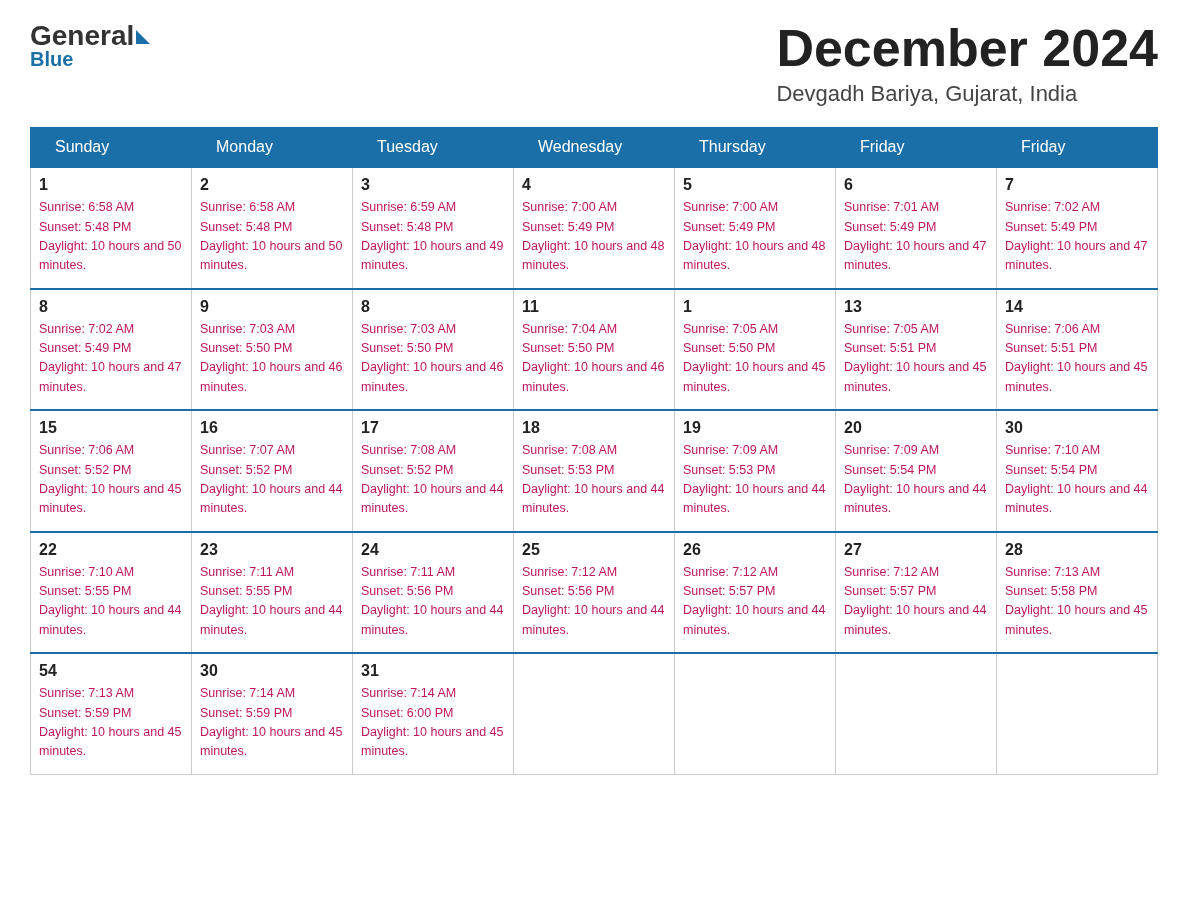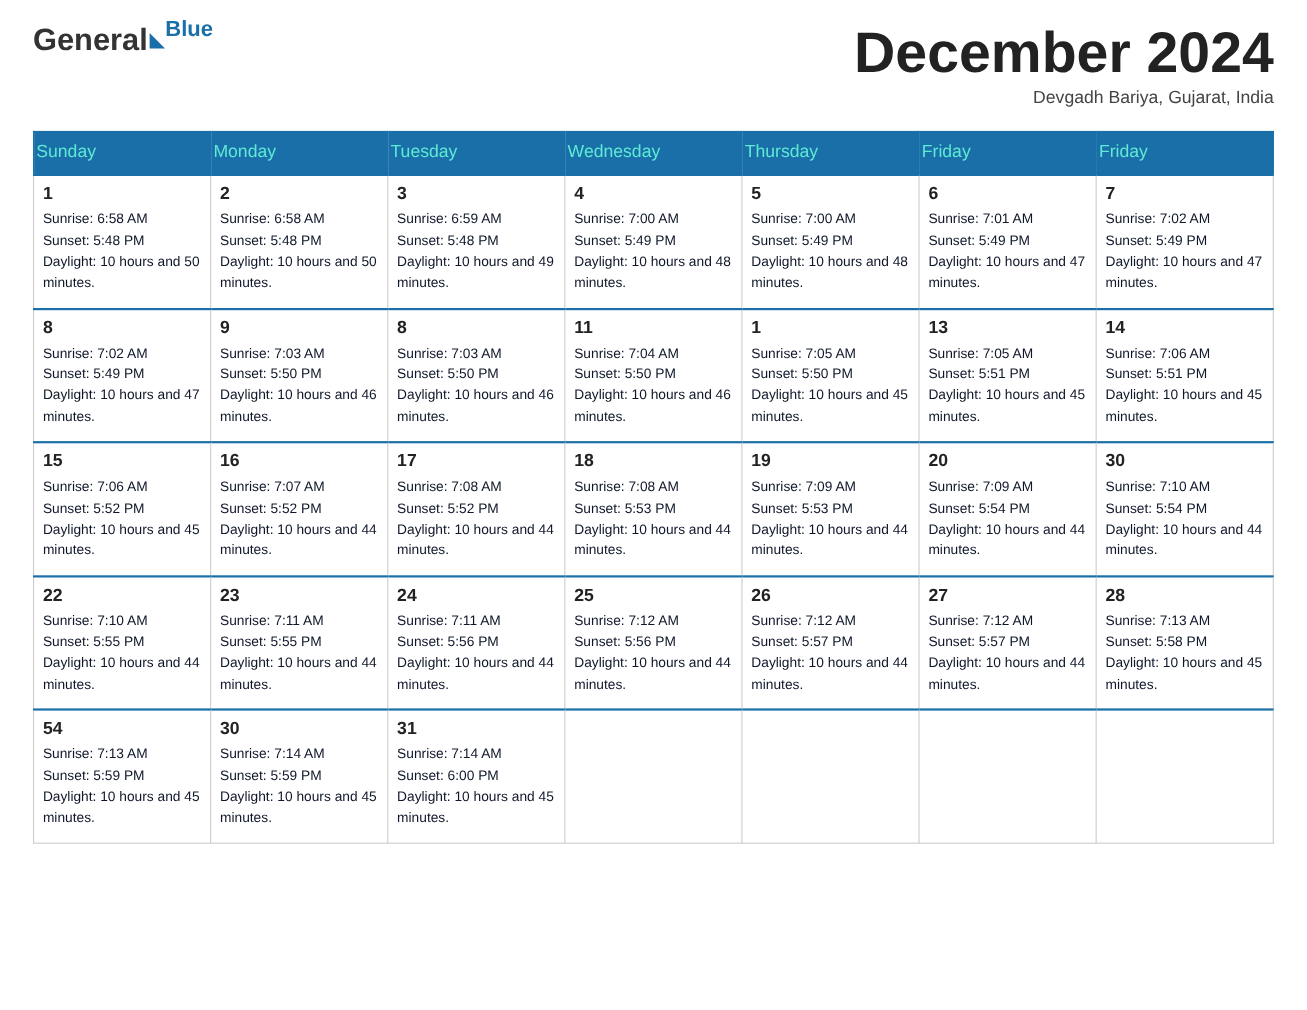--- a/index.html
+++ b/index.html
@@ -11,21 +11,21 @@
       padding: 20px 30px;
     }
     .header {
       display: flex;
       justify-content: space-between;
       align-items: flex-start;
       margin-bottom: 20px;
     }
     .logo {
       display: flex;
-      flex-direction: row;
+      flex-direction: column;
       align-items: flex-start;
     }
     .logo-text {
       display: flex;
       align-items: center;
       font-size: 28px;
       font-weight: bold;
       color: #333;
     }
     .logo-general { color: #333; }
@@ -38,42 +38,41 @@
       margin-left: 2px;
       margin-top: 2px;
     }
     .logo-blue {
       color: #1a6fa8;
       font-size: 20px;
       font-weight: bold;
       margin-top: -4px;
     }
     .title-block {
-      text-align: right;
     }
     .month-title {
       font-size: 52px;
       font-weight: bold;
       color: #222;
       line-height: 1.1;
     }
     .location {
-      font-size: 16px;
+      font-size: 22px;
       color: #444;
       margin-top: 4px;
     }
     .calendar {
       width: 100%;
       border-collapse: collapse;
       border: 1px solid #aaa;
     }
     .calendar th {
       background-color: #1a6fa8;
-      color: #5eead4;
-      padding: 10px 2px;
+      color: #ffffff;
+      padding: 10px 24px;
       font-size: 16px;
       font-weight: normal;
       text-align: left;
       border: 1px solid #1a6fa8;
     }
     .calendar td {
       vertical-align: top;
       padding: 8px 8px 12px 8px;
       border: 1px solid #ccc;
       width: 14.28%;
@@ -81,21 +80,21 @@
     }
     .day-number {
       font-size: 16px;
       font-weight: bold;
       color: #222;
       display: block;
       margin-bottom: 4px;
     }
     .day-info {
       font-size: 12.5px;
-      color: #0f172a;
+      color: #be185d;
       line-height: 1.55;
     }
     .week-row td {
       border-top: 2px solid #1a6fa8;
     }
     .empty-cell {
       background: #fff;
     }
   </style>
 </head>

